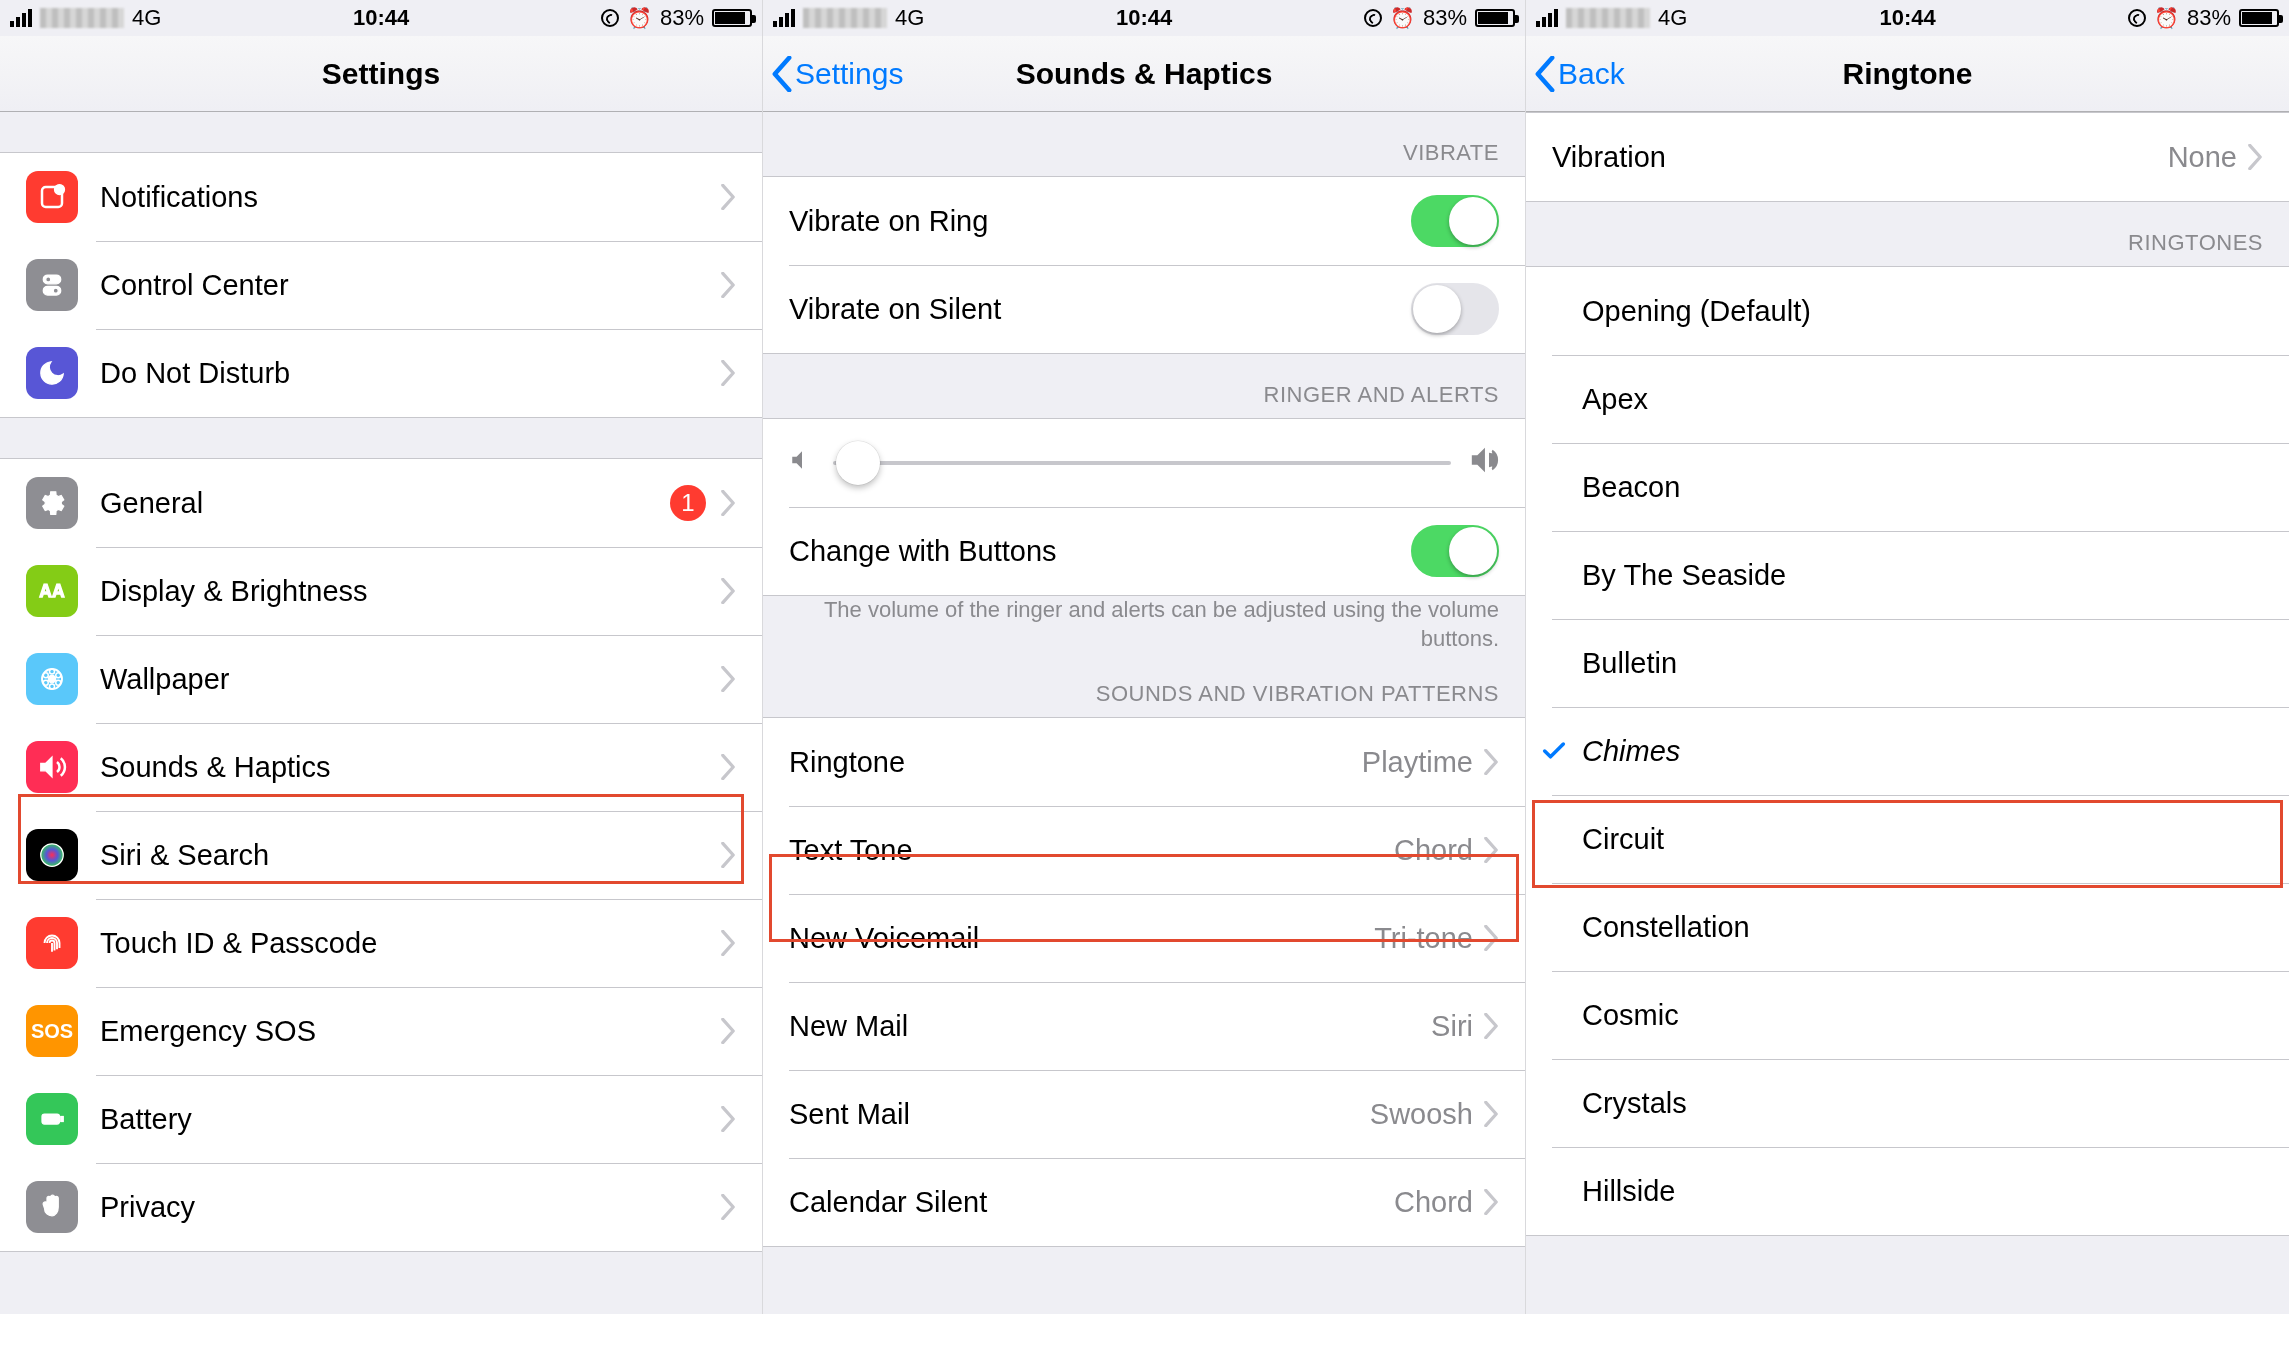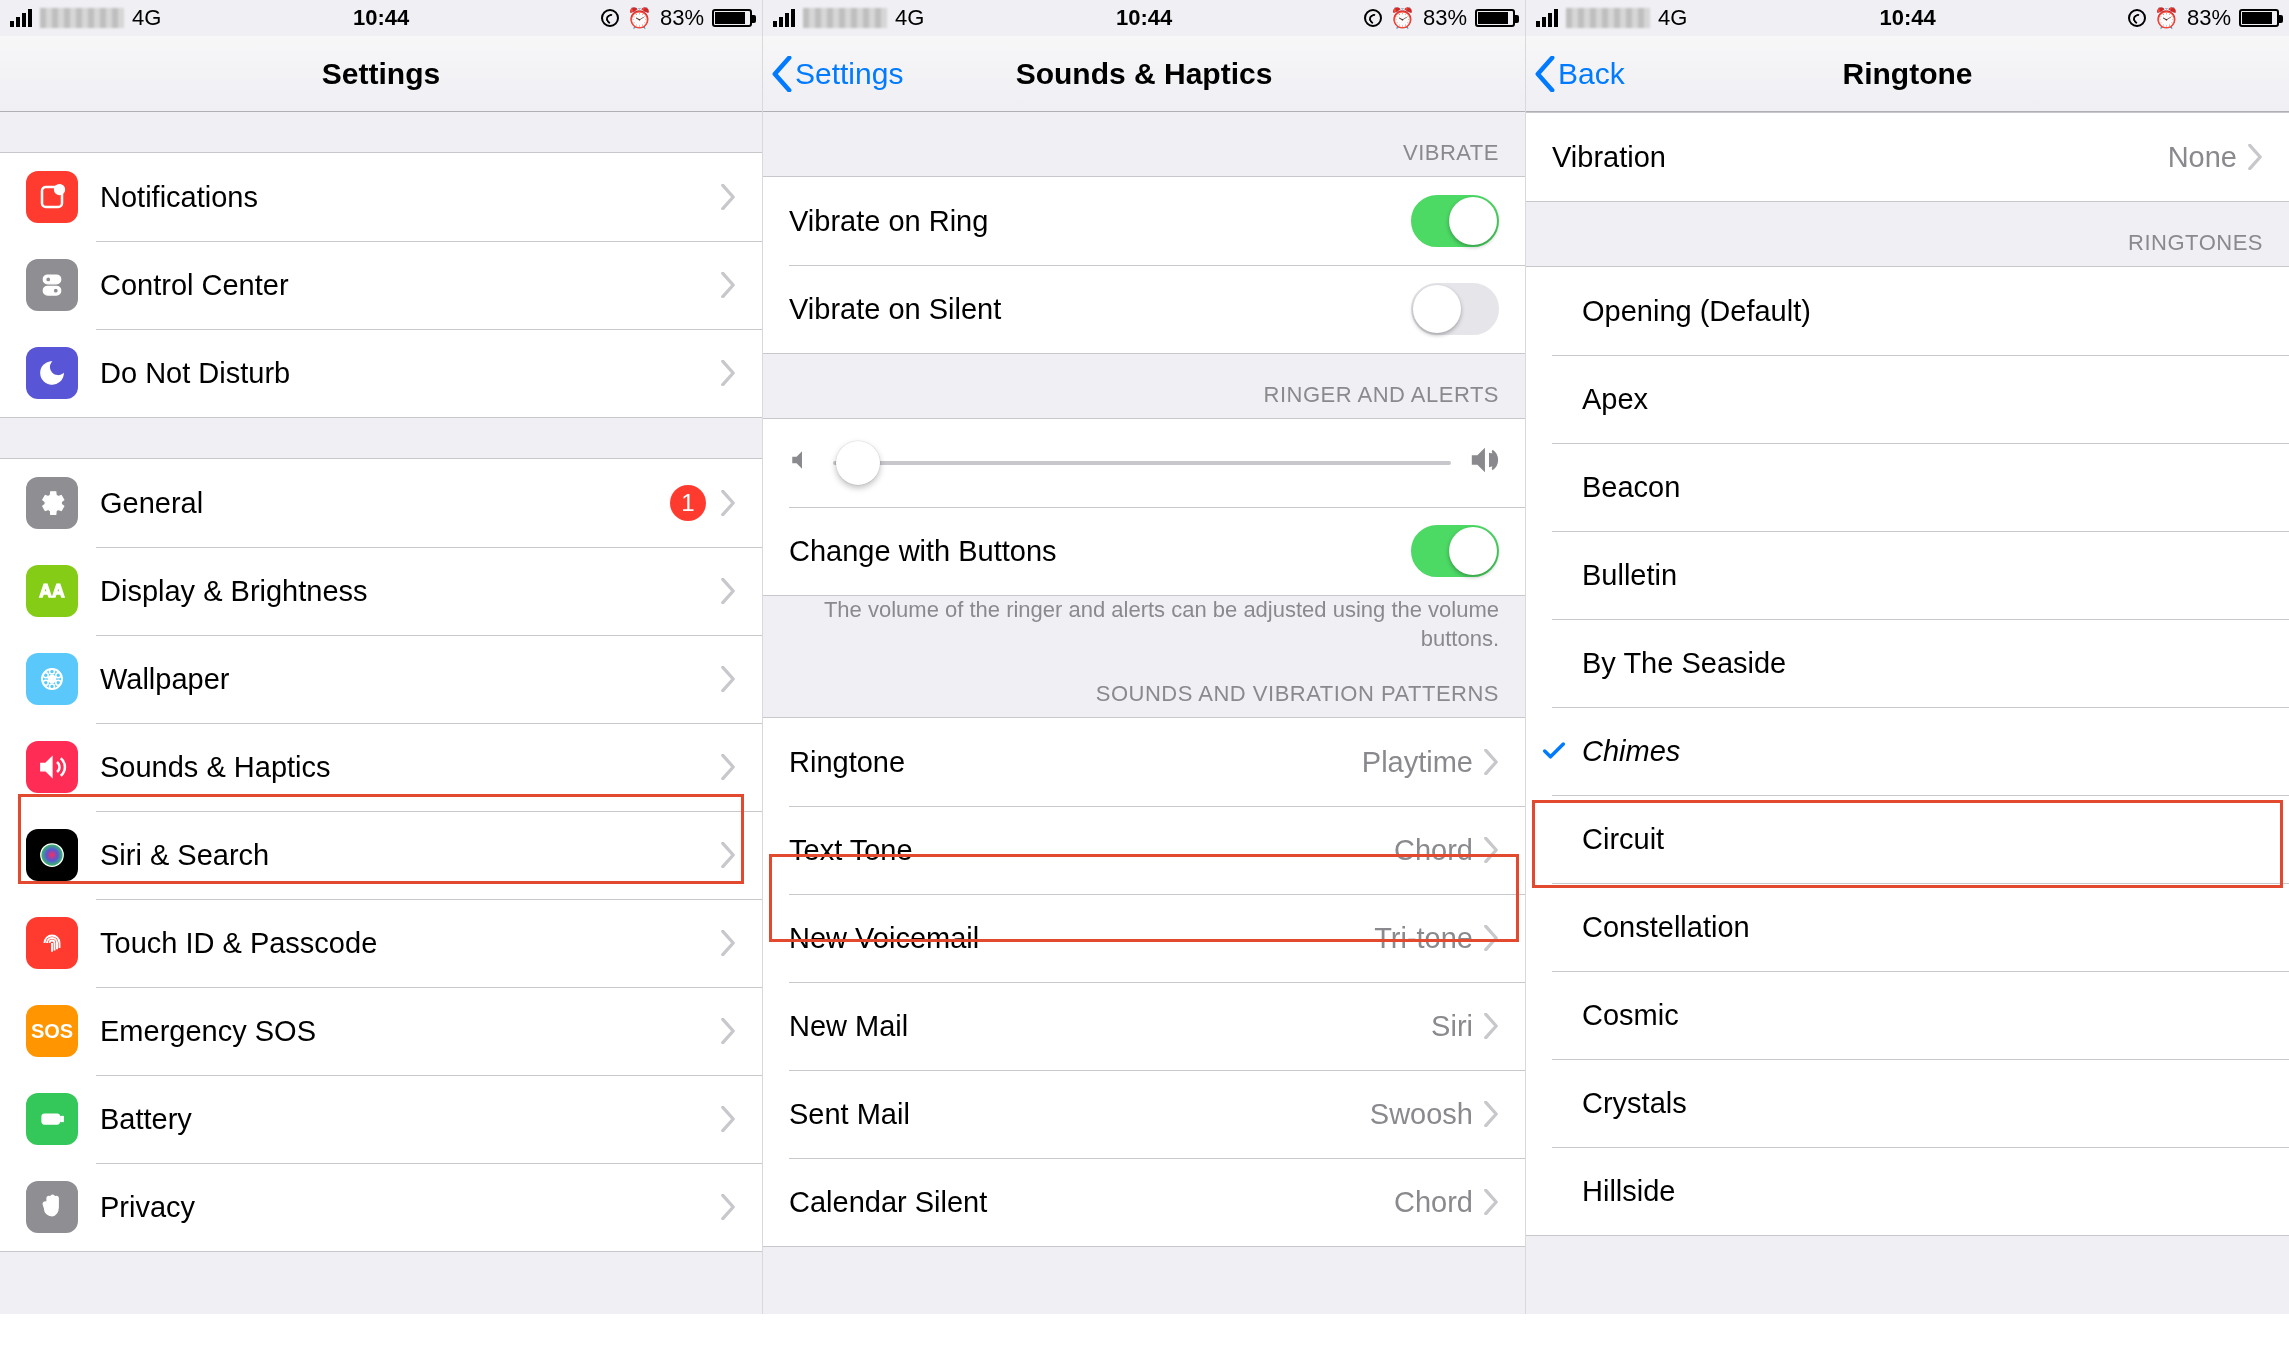--- a/index.html
+++ b/index.html
@@ -643,25 +643,25 @@
           <div class="cell no-icon" style="padding-left: 16px;">
             <span class="check"></span>
             <span class="label">Apex</span>
           </div>
           <div class="cell no-icon" style="padding-left: 16px;">
             <span class="check"></span>
             <span class="label">Beacon</span>
           </div>
           <div class="cell no-icon" style="padding-left: 16px;">
             <span class="check"></span>
+            <span class="label">By The Seaside</span>
+          </div>
+          <div class="cell no-icon" style="padding-left: 16px;">
+            <span class="check"></span>
             <span class="label">Bulletin</span>
-          </div>
-          <div class="cell no-icon" style="padding-left: 16px;">
-            <span class="check"></span>
-            <span class="label">By The Seaside</span>
           </div>
           <div class="cell no-icon" style="padding-left: 16px; font-style: italic;">
             <span class="check">
               <svg viewBox="0 0 24 24">
                 <path d="M4 12l5 5L20 6" fill="none" stroke="currentColor" stroke-width="3" stroke-linecap="round" stroke-linejoin="round"></path>
               </svg>
             </span>
             <span class="label">Chimes</span>
           </div>
           <div class="cell no-icon" style="padding-left: 16px;">

